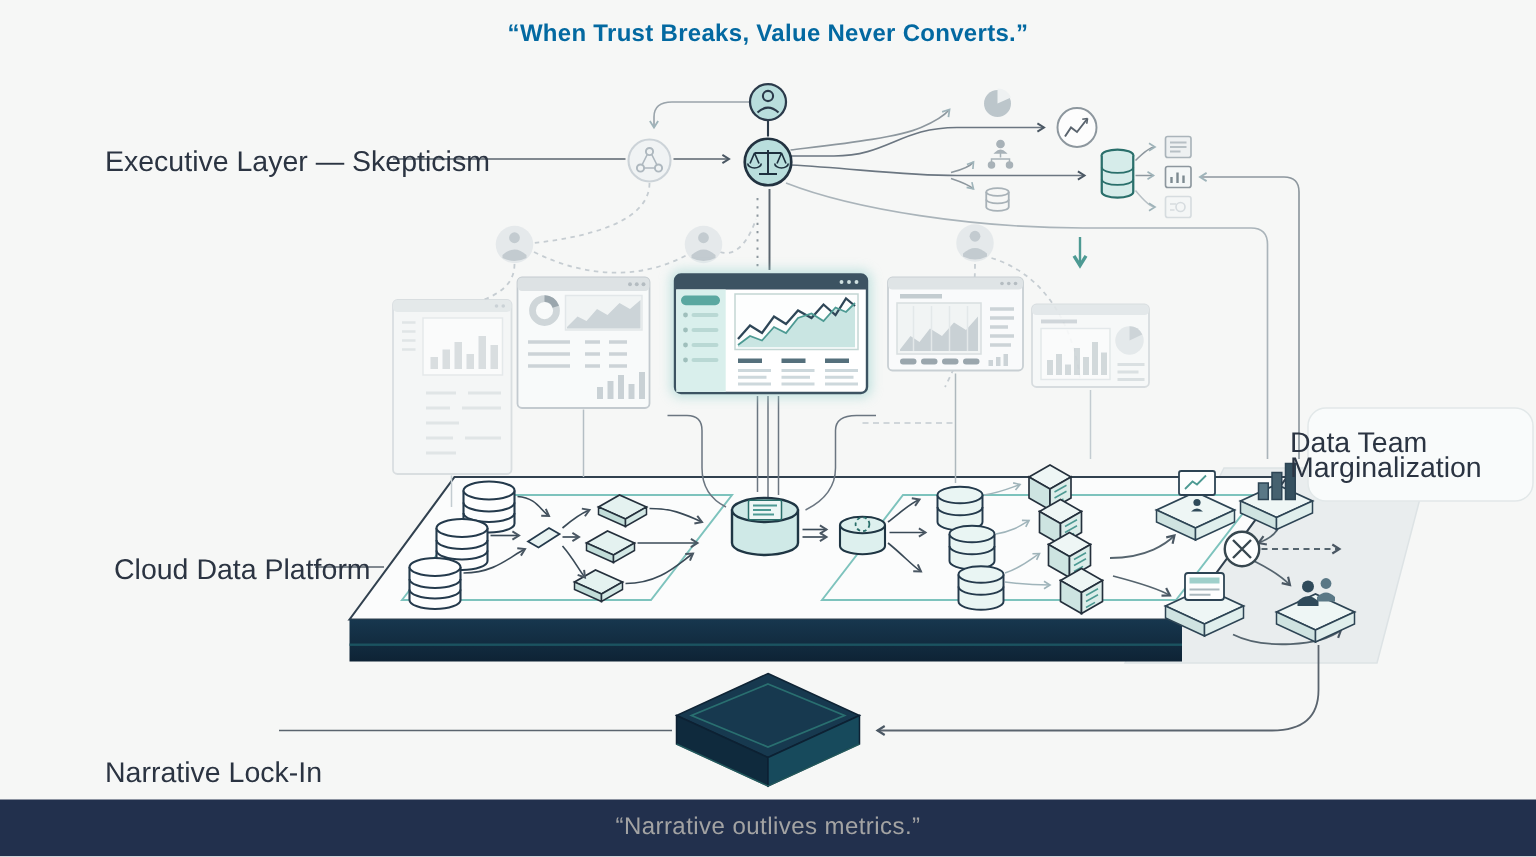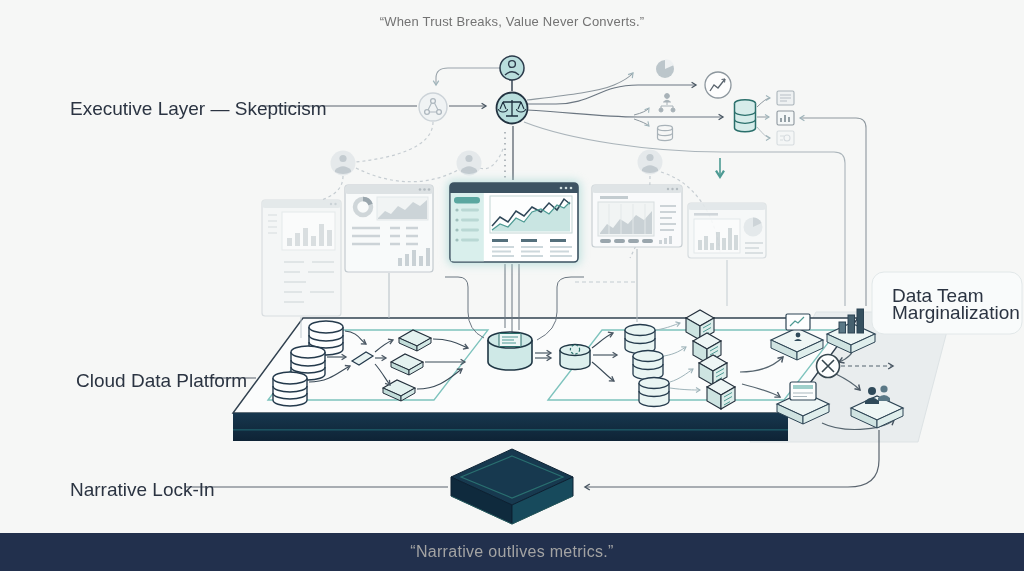--- a/index.html
+++ b/index.html
@@ -1,25 +1,25 @@
 <!DOCTYPE html>
 <html><head>
 <meta charset="utf-8">
 <style>
   html,body{margin:0;padding:0;background:#e8e8e8;}
   .stage{position:relative;width:1024px;height:571px;background:#f6f7f6;overflow:hidden;
          font-family:"Liberation Sans", sans-serif;color:#2b3442;}
   .title{position:absolute;top:14px;left:0;right:0;text-align:center;
-         font-size:13px;font-weight:400;letter-spacing:.2px;color:#737373;}
+         font-size:16px;font-weight:700;letter-spacing:.2px;color:#0369a1;}
   .lbl{position:absolute;font-size:19px;color:#2b3442;white-space:nowrap;}
   .lbl-exec{left:70px;top:98px;}
   .lbl-adopt{left:70px;top:219px;}
   .lbl-plat{left:76px;top:370px;}
-  .lbl-lock{left:70px;top:479px;}
-  .lbl-team{left:860px;top:287px;line-height:17px;white-space:normal;width:120px;margin-left:32px;}
+  .lbl-lock{left:70px;top:505px;}
+  .lbl-team{left:860px;top:287px;line-height:17px;white-space:normal;width:120px;}
   .footer{position:absolute;left:0;right:0;bottom:0;height:38px;background:#22304d;
           display:flex;align-items:center;justify-content:center;}
   .footer span{color:#a3a3a3;font-size:16px;letter-spacing:.3px;}
   svg{position:absolute;left:0;top:0;}
 </style>
 </head>
 <body>
 
 <div class="stage">
 

